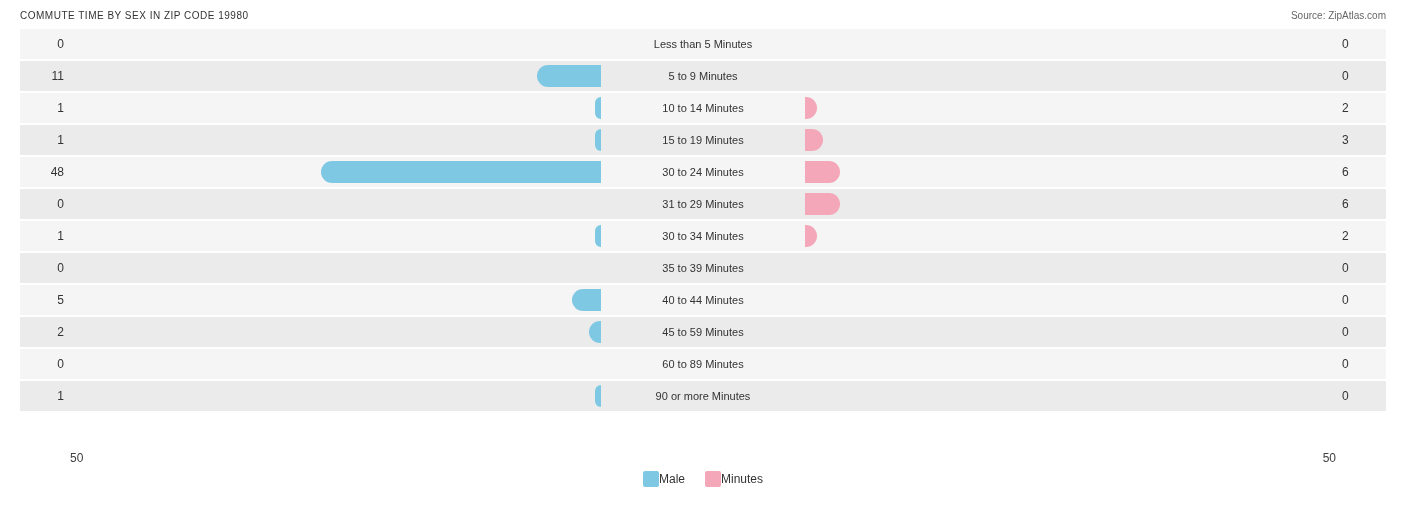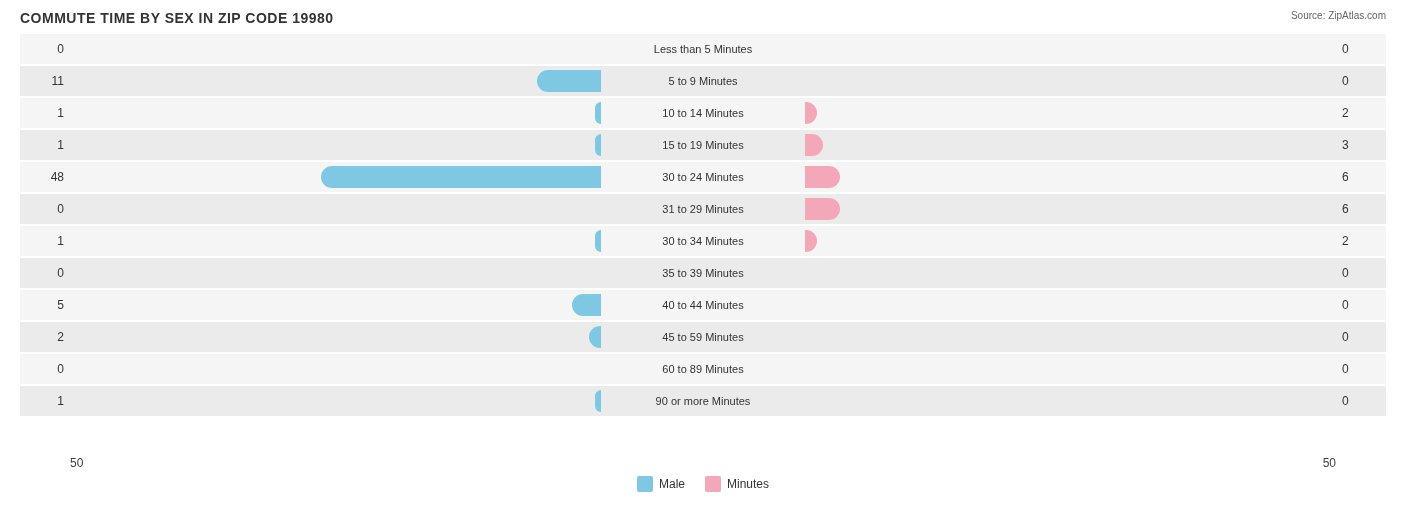--- a/index.html
+++ b/index.html
@@ -17,22 +17,22 @@
       padding: 10px 20px 40px 20px;
       position: relative;
     }
     .title-row {
       display: flex;
       justify-content: space-between;
       align-items: flex-start;
       margin-bottom: 8px;
     }
     .chart-title {
-      font-size: 14px;
-      font-weight: bold;
+      font-size: 10px;
+      font-weight: normal;
       color: #333;
       text-transform: uppercase;
       letter-spacing: 0.5px;
     }
     .source-text {
       font-size: 10px;
       color: #666;
     }
     .chart-area {
       position: relative;
@@ -122,21 +122,20 @@
     .legend-row {
       display: flex;
       justify-content: center;
       align-items: center;
       gap: 20px;
       margin-top: 6px;
     }
     .legend-item {
       display: flex;
       align-items: center;
-      gap: 6px;
       font-size: 12px;
       color: #333;
     }
     .legend-box {
       width: 16px;
       height: 16px;
       border-radius: 2px;
     }
     .axis-row {
       display: flex;

